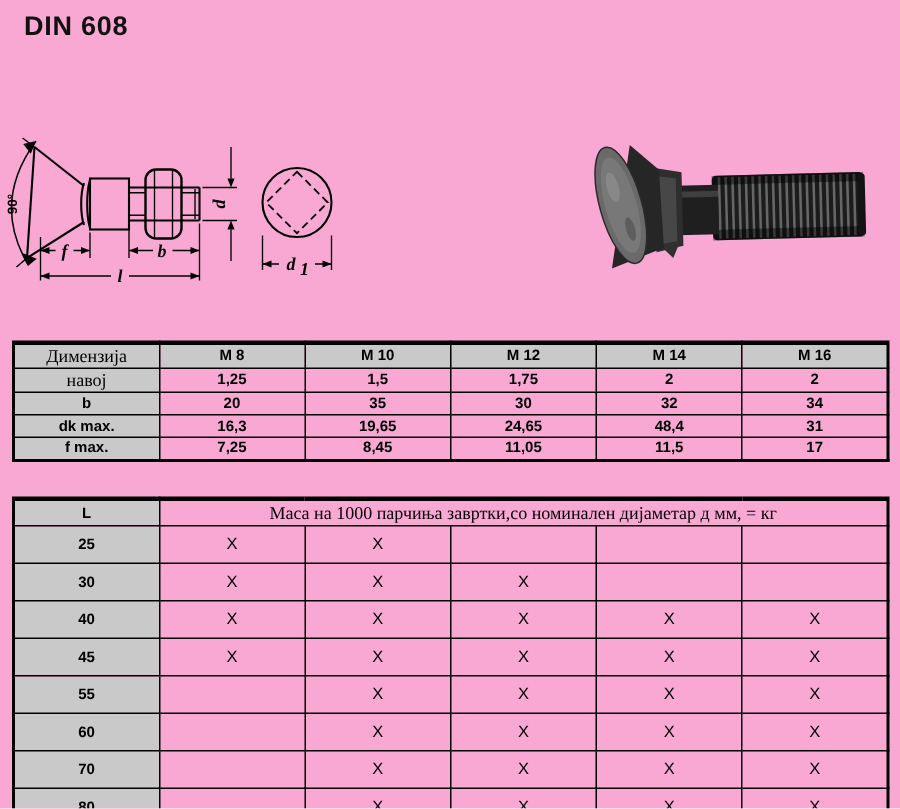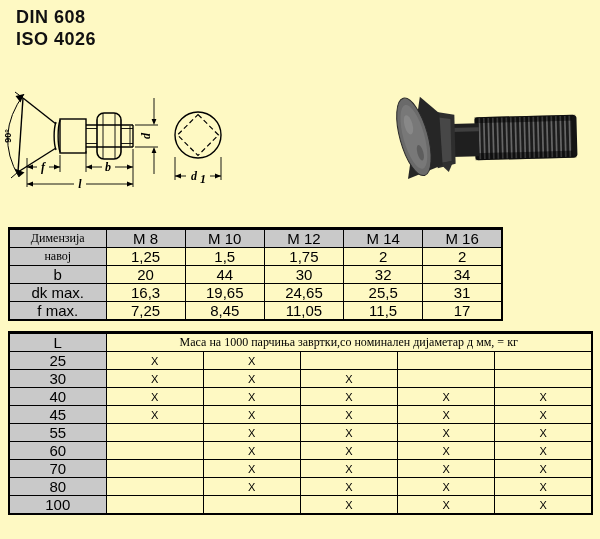--- a/index.html
+++ b/index.html
@@ -1,44 +1,43 @@
 <!DOCTYPE html>
 <html><head>
 <meta charset="utf-8">
 <style>
   html,body{margin:0;padding:0;background:#ffffff;}
   body{width:600px;height:539px;font-family:"Liberation Sans",sans-serif;color:#000;}
-  .page{position:relative;width:600px;height:539px;background:#fef9c3;overflow:hidden;}
+  .page{position:relative;width:600px;height:539px;background:#f9a8d4;overflow:hidden;}
   .title-block{position:absolute;left:16px;top:6px;}
   .title-line{font-weight:bold;font-size:18px;line-height:22px;letter-spacing:.5px;color:#111;}
   svg.drawing{position:absolute;left:2px;top:84px;}
   svg.photo{position:absolute;left:365px;top:90px;}
   table{position:absolute;left:8px;border-collapse:collapse;table-layout:fixed;text-align:center;}
-  .t1{top:227px;width:495px;border:2px solid #000;border-top:3px solid #000;}
+  .t1{top:227px;width:585px;border:2px solid #000;border-top:3px solid #000;}
   .t2{top:331px;width:585px;border:2px solid #000;border-top:3px solid #000;}
   td,th{border:1px solid #000;padding:0 2px;overflow:hidden;white-space:nowrap;vertical-align:middle;}
   .t1 tr{height:15px;}
   .t1 tr.hdr{height:17px;}
-  .t2 tr{height:15px;}
+  .t2 tr{height:25px;}
   .t2 tr.hdr{height:18px;}
   .gray{background:#c9c9c9;}
   .cyr{font-family:"Liberation Serif",serif;font-weight:normal;font-size:12px;}
-  .bld{font-family:"Liberation Sans",sans-serif;font-weight:normal;font-size:15px;}
+  .bld{font-family:"Liberation Sans",sans-serif;font-weight:bold;font-size:10px;}
   .mark{font-weight:normal;font-size:11px;}
   .dimtxt{font-family:"Liberation Serif",serif;font-style:italic;font-weight:bold;font-size:12px;}
   .angtxt{font-family:"Liberation Sans",sans-serif;font-weight:bold;font-size:9px;}
 </style>
 </head>
 <body>
 
 <div class="page">
 
   <div class="title-block">
     <div class="title-line">DIN 608</div>
-    <div class="title-line">ISO 4026</div>
   </div>
 
   <svg class="drawing" width="255" height="122" viewBox="0 0 255 122">
     <g stroke="#000" stroke-width="1.4" fill="none">
 
       <path d="M21,14 L16,88"></path>
       <path d="M21,14 L54,40"></path>
       <path d="M16,88 L54,64"></path>
       <path d="M54,38 C51.5,45 51.5,59 54,66"></path>
       <path d="M58,36 C55.5,44 55.5,60 58,68"></path>
@@ -189,31 +188,31 @@
       <td class="gray cyr">навој</td>
       <td class="bld">1,25</td>
       <td class="bld">1,5</td>
       <td class="bld">1,75</td>
       <td class="bld">2</td>
       <td class="bld">2</td>
     </tr>
     <tr>
       <td class="gray bld">b</td>
       <td class="bld">20</td>
-      <td class="bld">44</td>
+      <td class="bld">35</td>
       <td class="bld">30</td>
       <td class="bld">32</td>
       <td class="bld">34</td>
     </tr>
     <tr>
       <td class="gray bld">dk max.</td>
       <td class="bld">16,3</td>
       <td class="bld">19,65</td>
       <td class="bld">24,65</td>
-      <td class="bld">25,5</td>
+      <td class="bld">48,4</td>
       <td class="bld">31</td>
     </tr>
     <tr>
       <td class="gray bld">f max.</td>
       <td class="bld">7,25</td>
       <td class="bld">8,45</td>
       <td class="bld">11,05</td>
       <td class="bld">11,5</td>
       <td class="bld">17</td>
     </tr>

